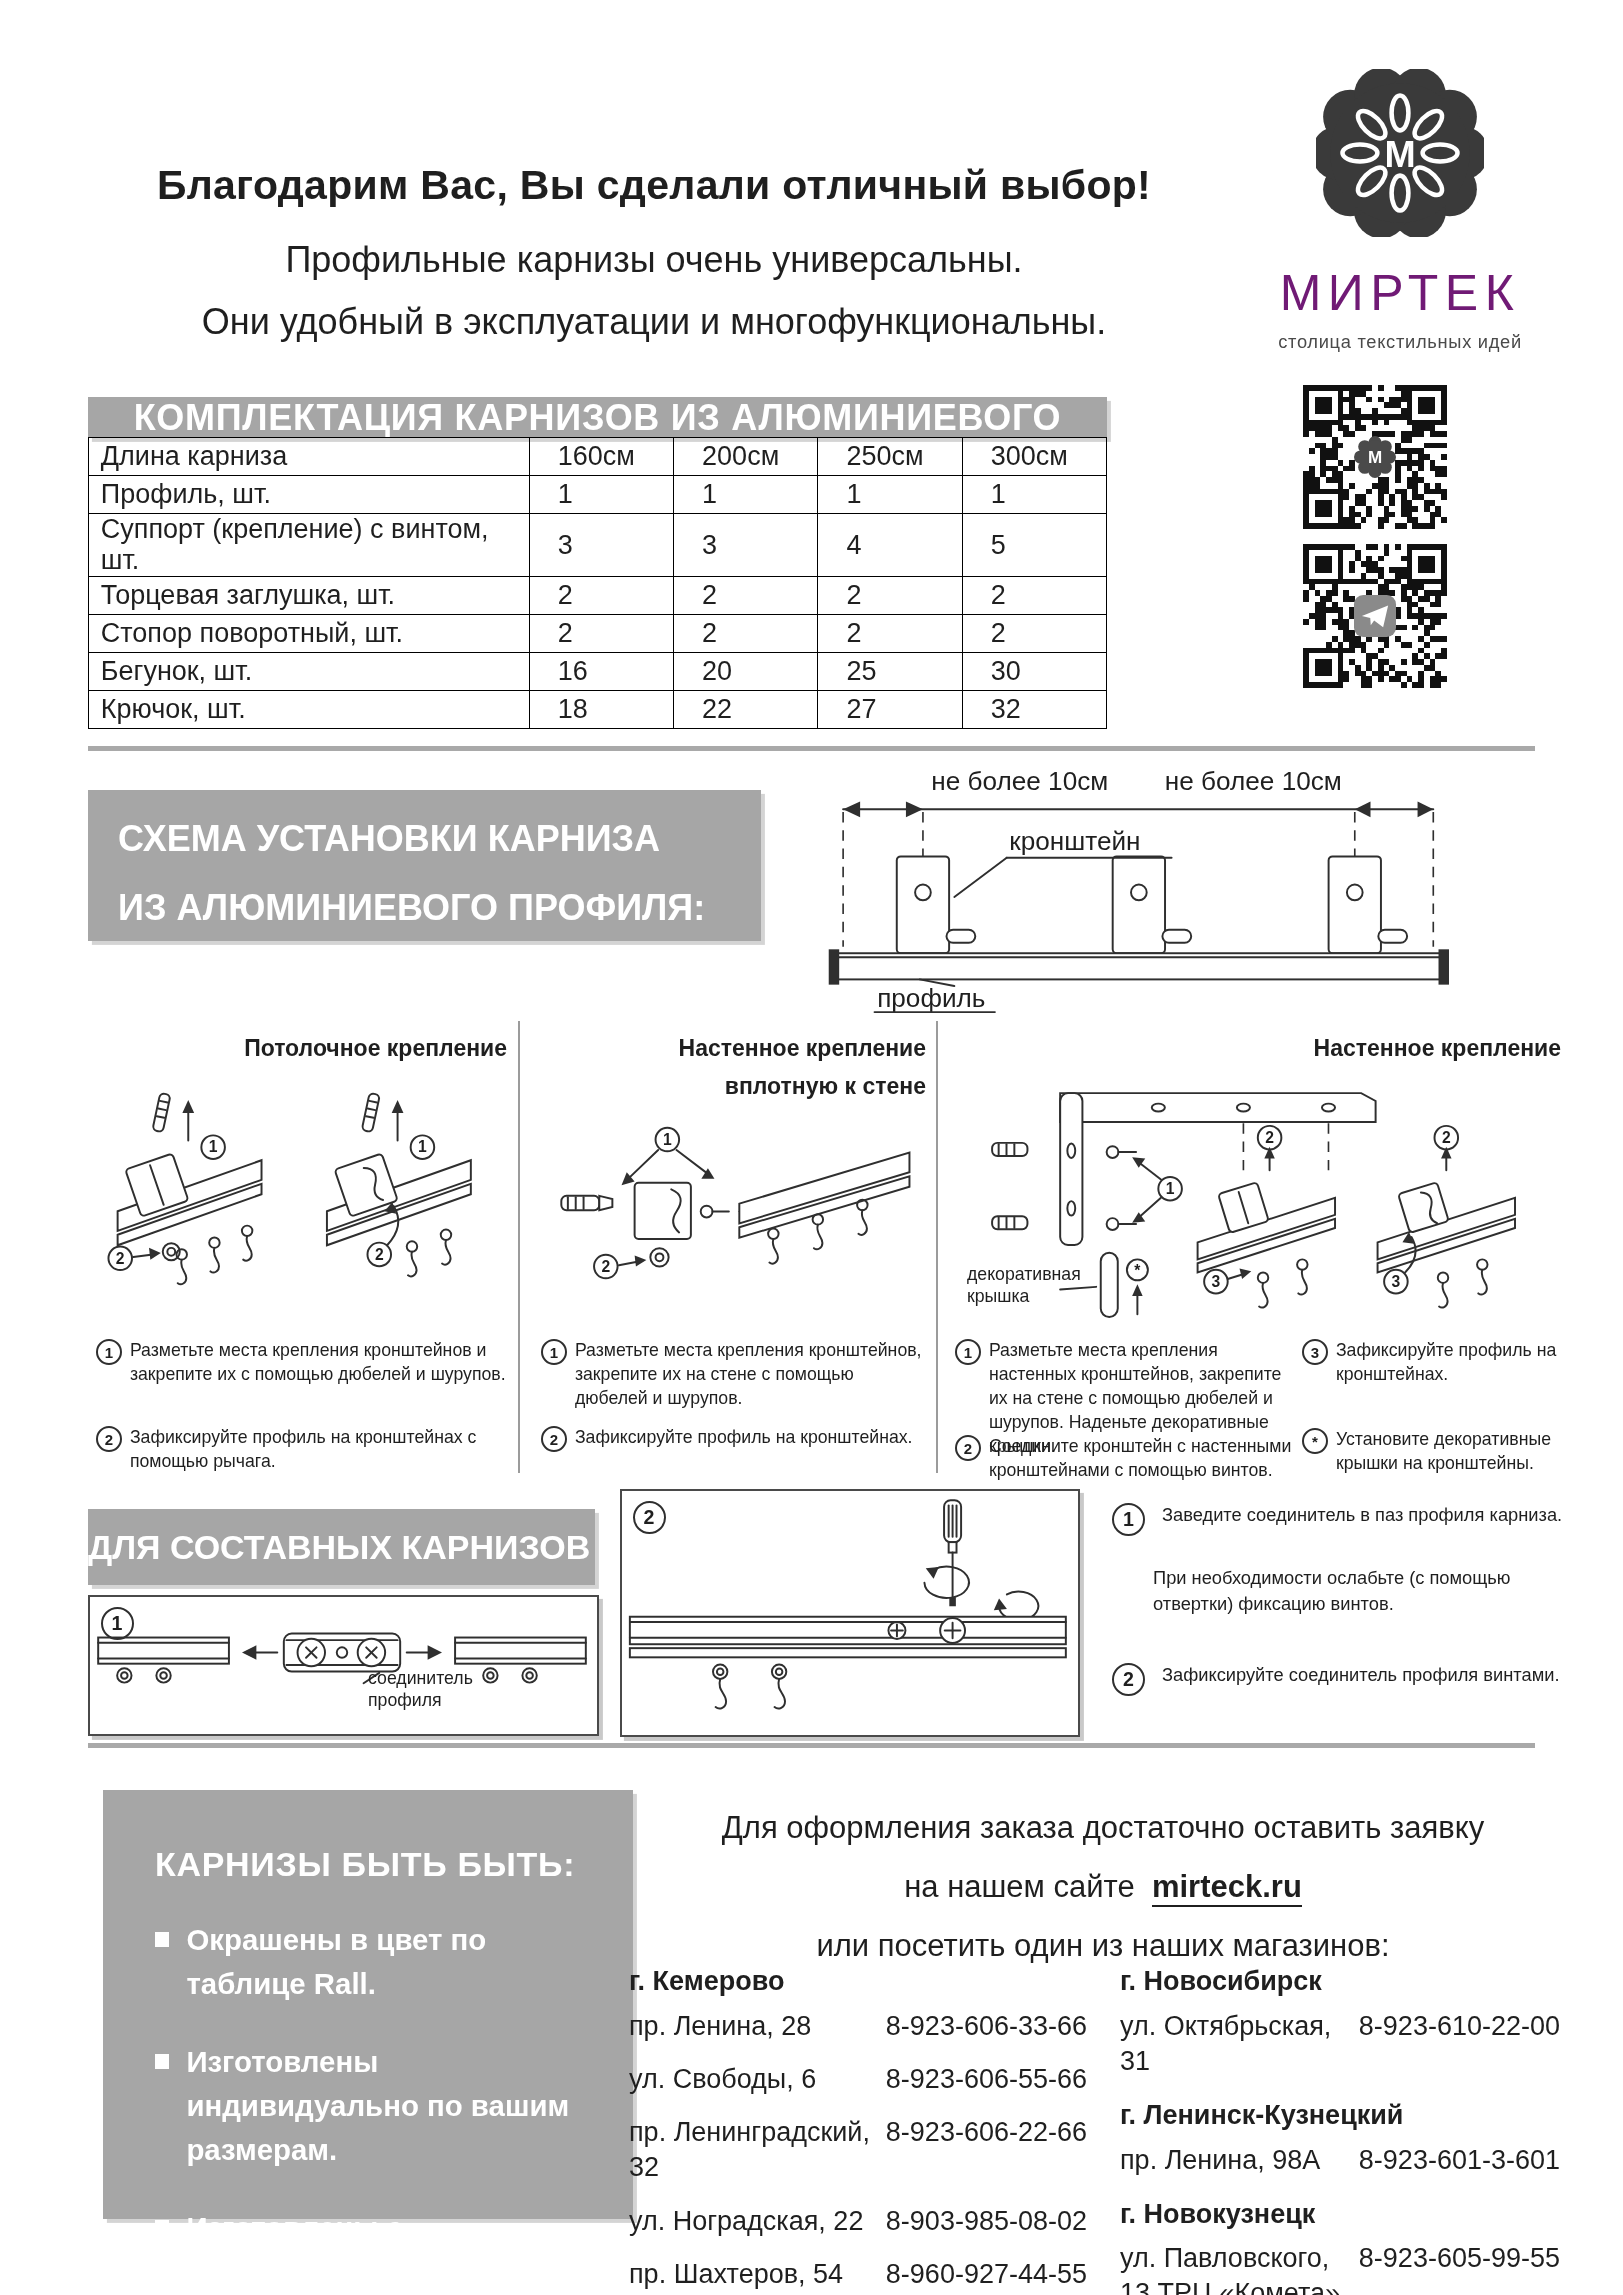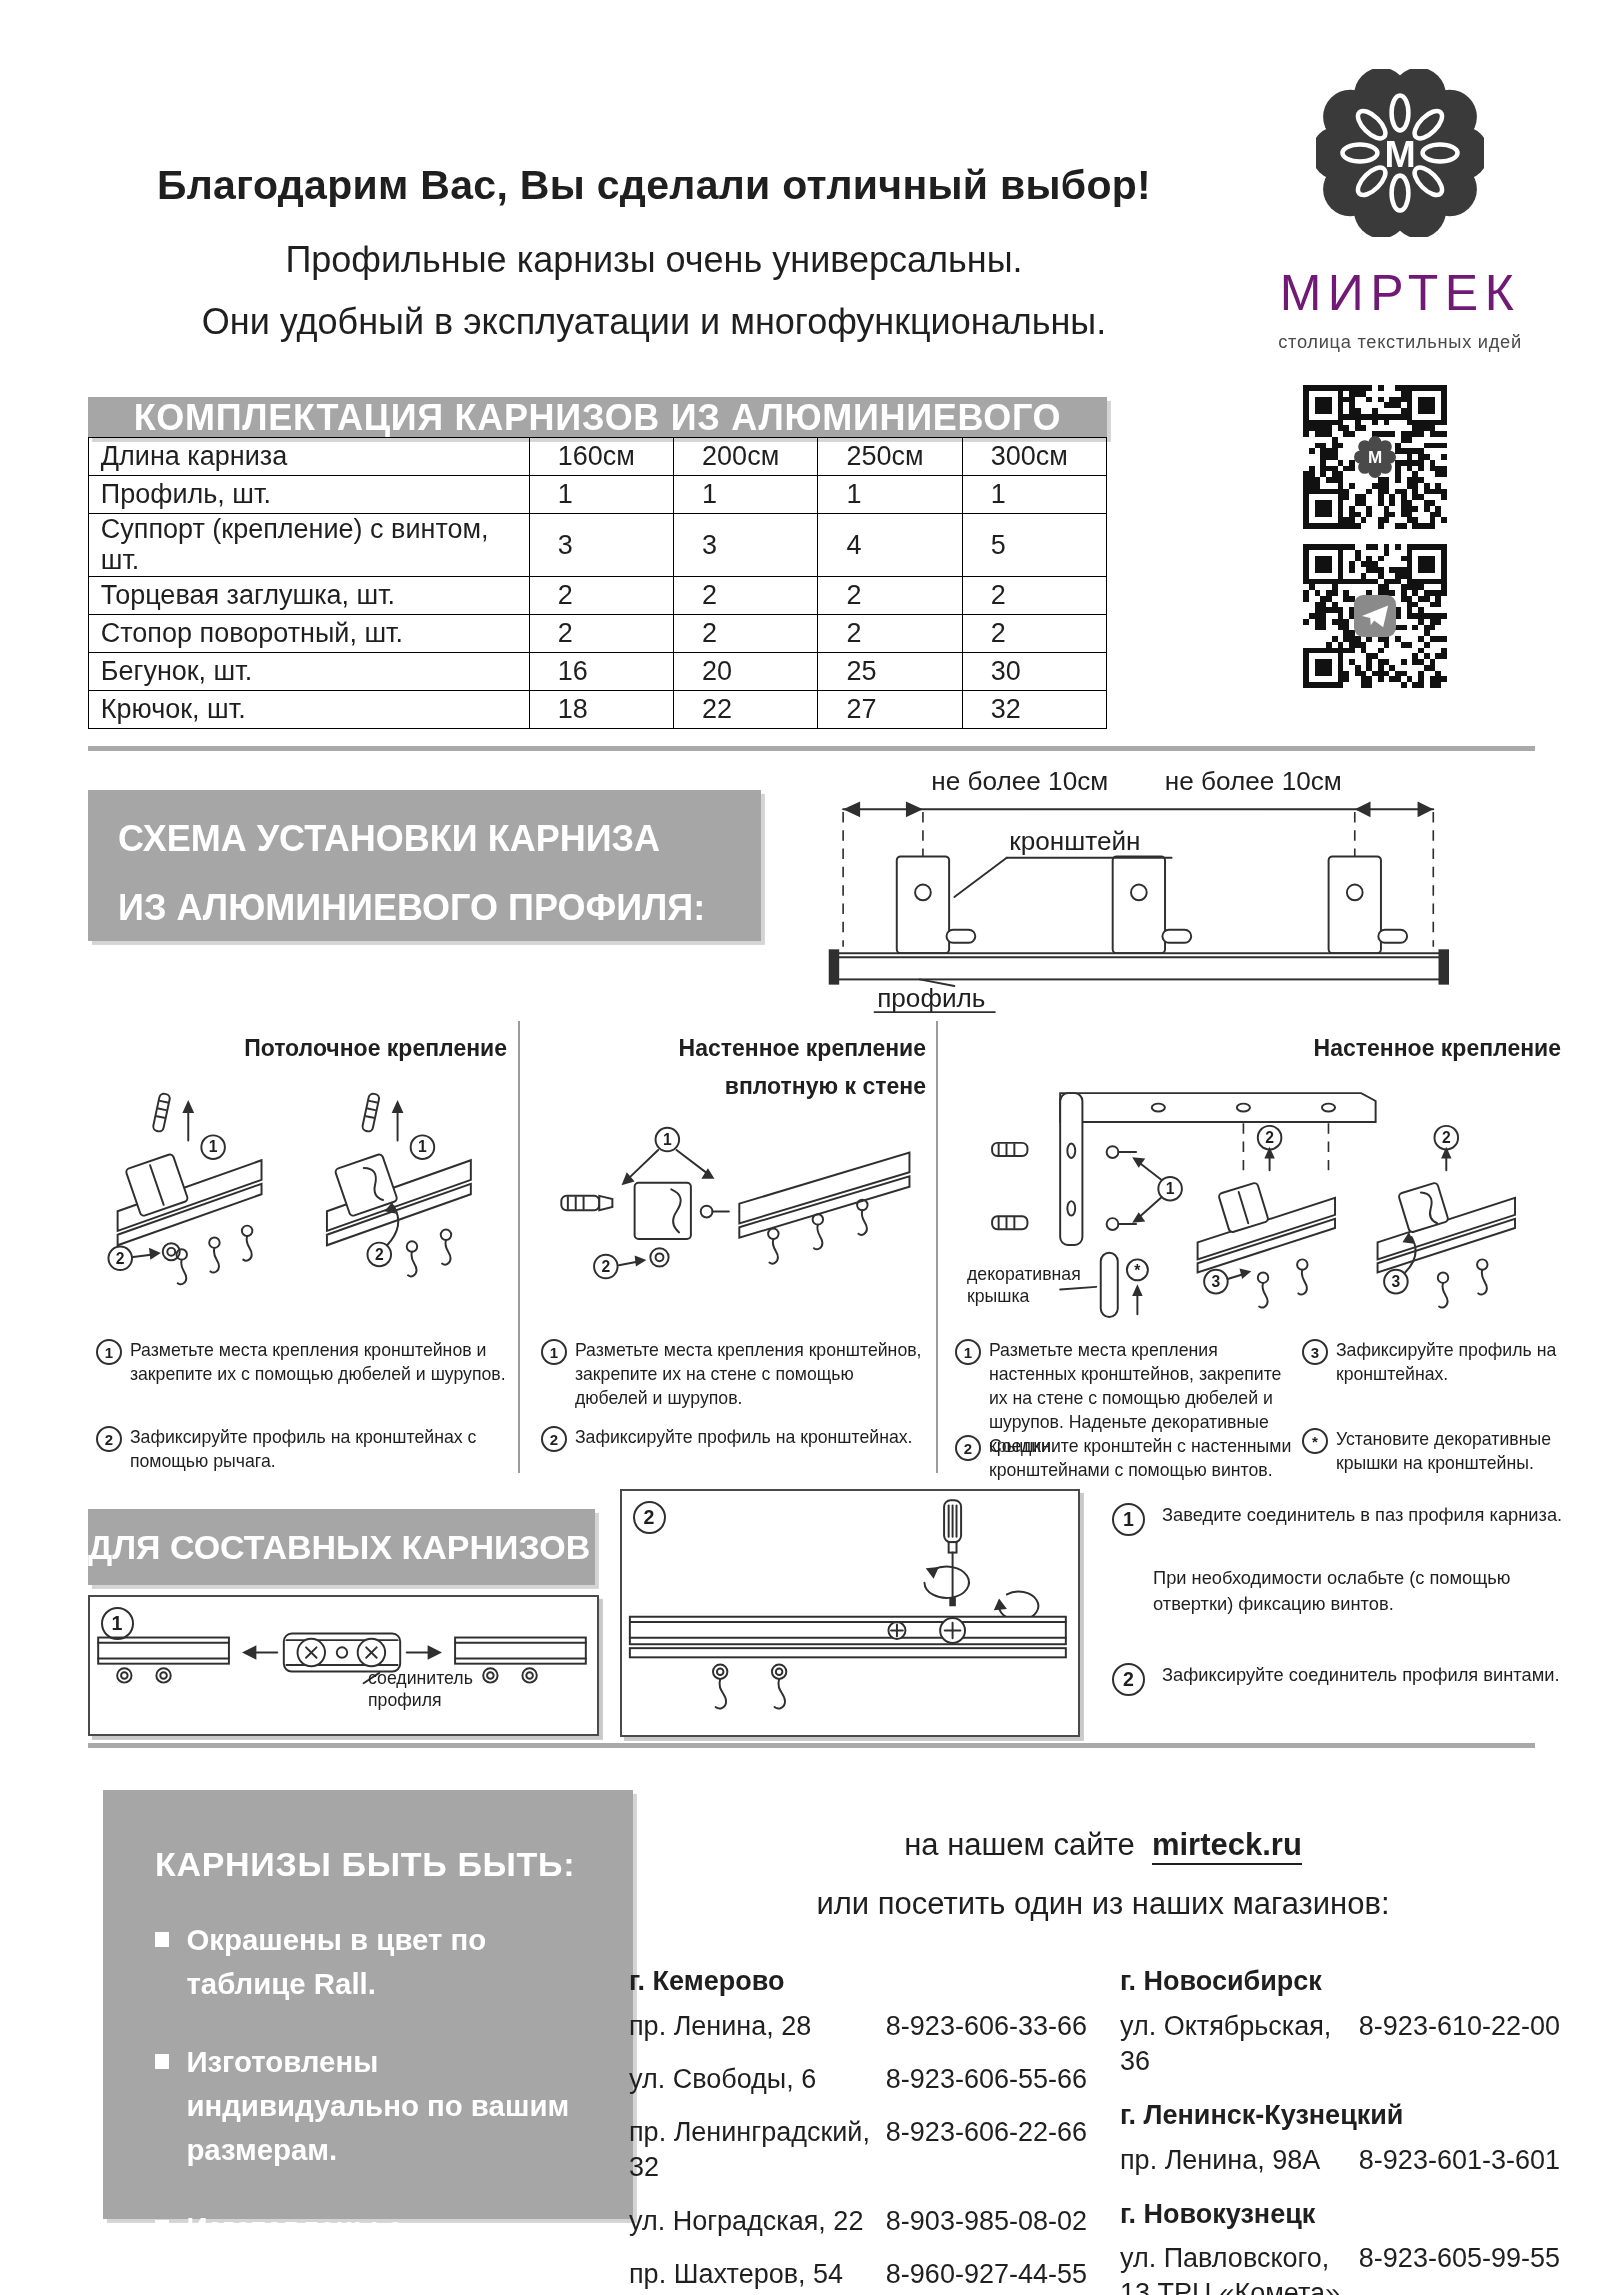--- a/index.html
+++ b/index.html
@@ -1030,20 +1030,21 @@
       <span class="sq"></span>
       <span>Изготовлены индивидуально по вашим размерам.</span>
     </div>
     <div class="item">
       <span class="sq"></span>
       <span>Изготовлены с радиальными и эркерными загибами.</span>
     </div>
   </div>
 
   <div class="abs order">
+    <div>Для оформления заказа достаточно оставить заявку</div>
     <div class="l">
       <span>на нашем сайте</span>&nbsp;
       <span class="site">mirteck.ru</span>
     </div>
     <div class="l">или посетить один из наших магазинов:</div>
   </div>
 
   <div class="abs stores" style="left:629px;top:1966px;width:458px">
     <div class="city">г. Кемерово</div>
     <div class="srow">
@@ -1065,21 +1066,21 @@
     <div class="srow">
       <span class="addr">пр. Шахтеров, 54 ТРЦ «Радуга» 2 этаж</span>
       <span class="phone">8-960-927-44-55</span>
     </div>
   </div>
 
   <div class="abs stores" style="left:1120px;top:1966px;width:440px">
     <div class="sgroup">
       <div class="city">г. Новосибирск</div>
       <div class="srow">
-        <span class="addr">ул. Октябрьская, 36</span>
+        <span class="addr">ул. Октябрьская, 31</span>
         <span class="phone">8-923-610-22-00</span>
       </div>
     </div>
     <div class="sgroup">
       <div class="city">г. Ленинск-Кузнецкий</div>
       <div class="srow">
         <span class="addr">пр. Ленина, 98А</span>
         <span class="phone">8-923-601-3-601</span>
       </div>
     </div>

